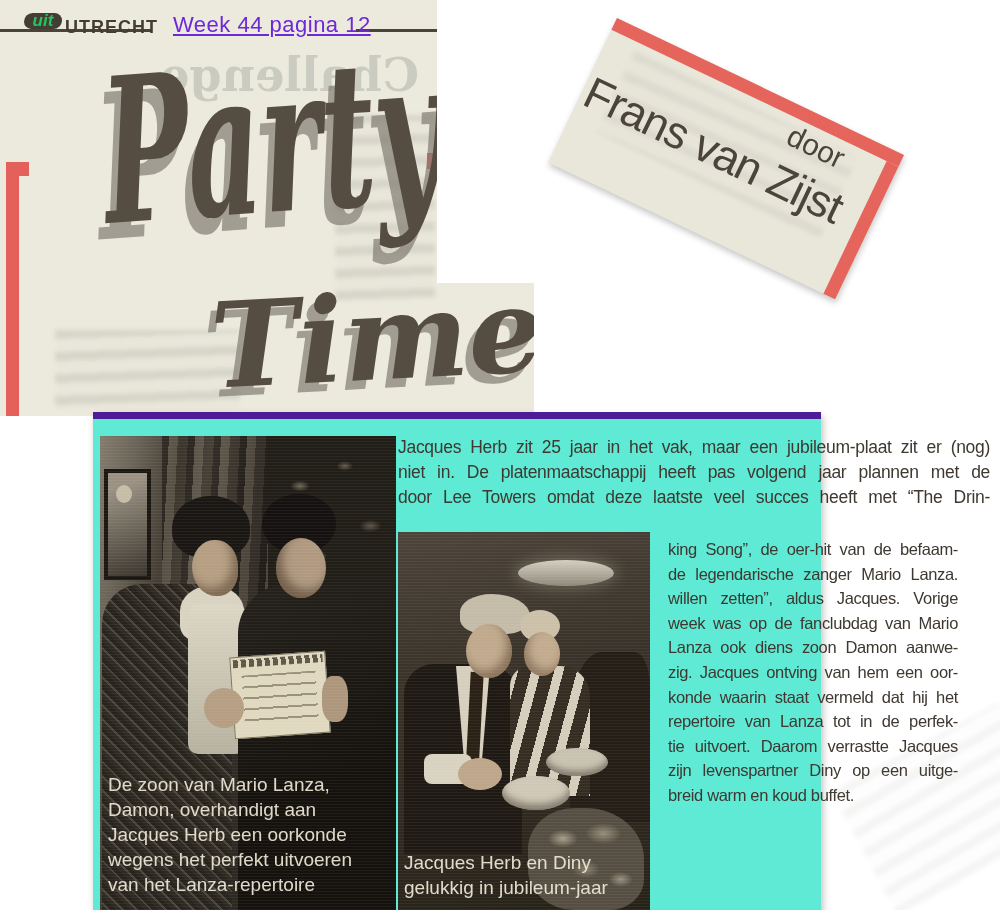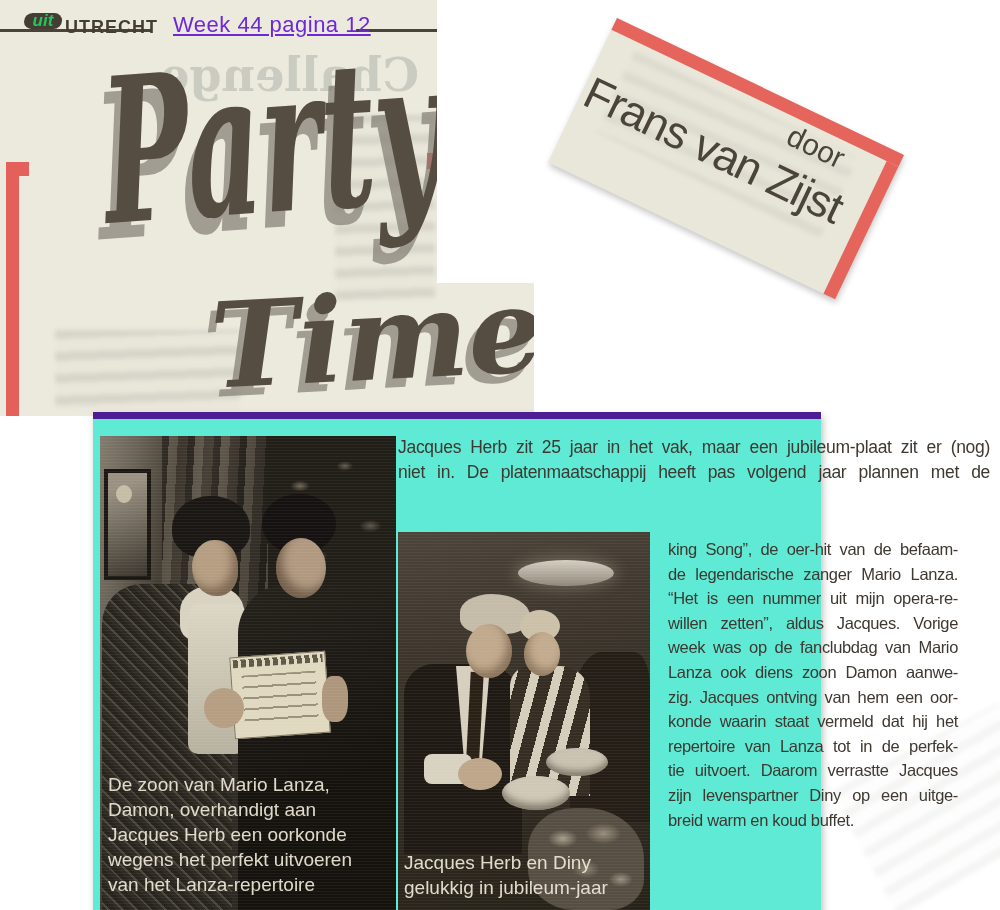--- a/index.html
+++ b/index.html
@@ -227,26 +227,26 @@
       <div class="p2-pile"></div>
       <figcaption class="caption caption2">
           <div class="cline">Jacques Herb en Diny</div>
           <div class="cline">gelukkig in jubileum-jaar</div>
         </figcaption>
     </figure>
 
     <div class="article-intro">
         <div class="aline">Jacques Herb zit 25 jaar in het vak, maar een jubileum-plaat zit er (nog)</div>
         <div class="aline">niet in. De platenmaatschappij heeft pas volgend jaar plannen met de</div>
+        <div class="aline">door Lee Towers omdat deze laatste veel succes heeft met “The Drin-</div>
       </div>
 
     <div class="article-col">
         <div class="aline">king Song”, de oer-hit van de befaam-</div>
         <div class="aline">de legendarische zanger Mario Lanza.</div>
-        <div class="aline">“Het is een nummer uit mijn opera-re-</div>
         <div class="aline">willen zetten”, aldus Jacques. Vorige</div>
         <div class="aline">week was op de fanclubdag van Mario</div>
         <div class="aline">Lanza ook diens zoon Damon aanwe-</div>
         <div class="aline">zig. Jacques ontving van hem een oor-</div>
         <div class="aline">konde waarin staat vermeld dat hij het</div>
         <div class="aline">repertoire van Lanza tot in de perfek-</div>
         <div class="aline">tie uitvoert. Daarom verrastte Jacques</div>
         <div class="aline">zijn levenspartner Diny op een uitge-</div>
         <div class="aline">breid warm en koud buffet.</div>
       </div>

